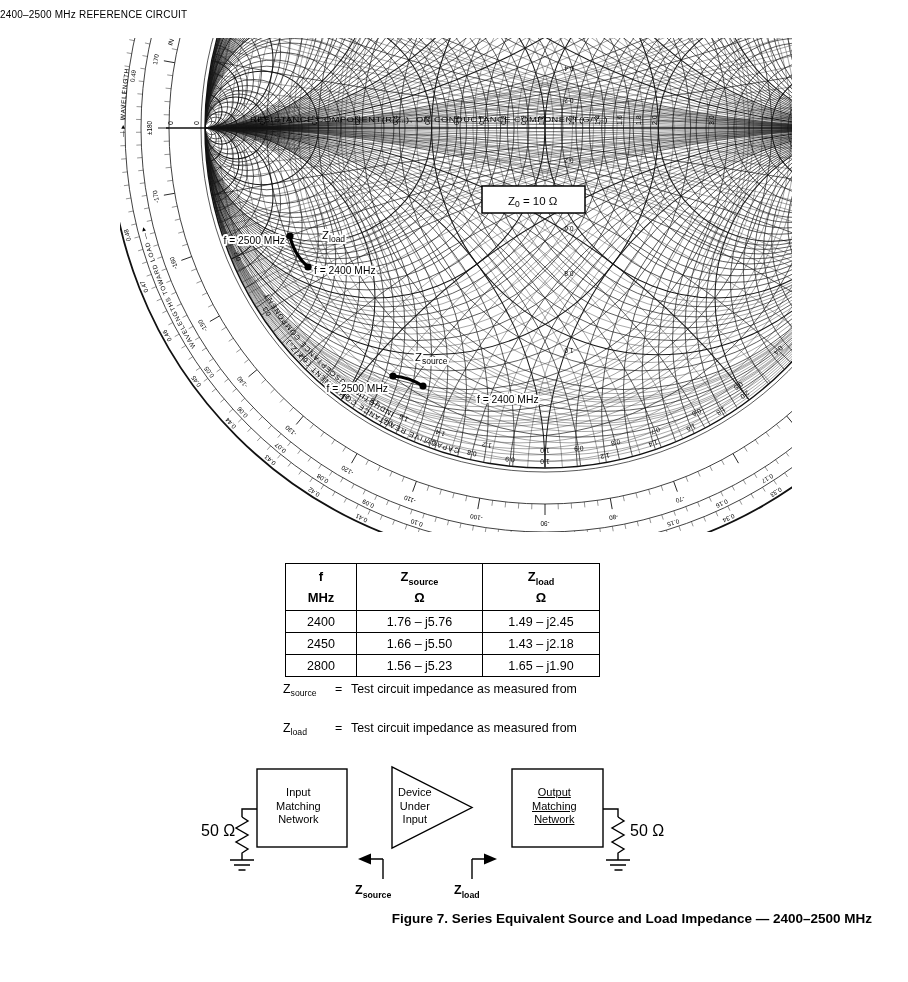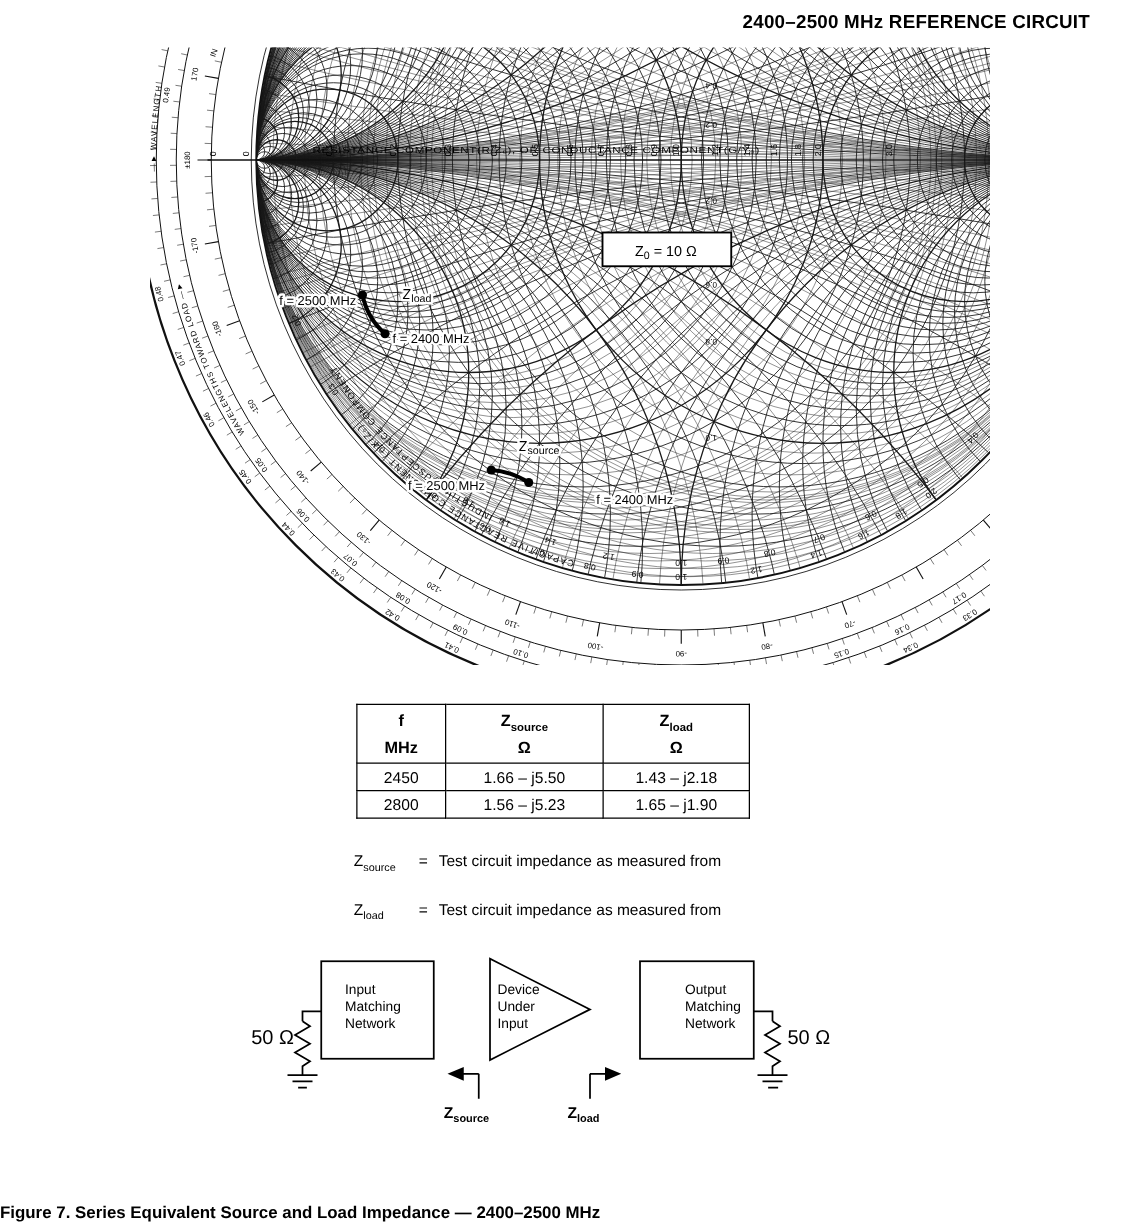--- a/index.html
+++ b/index.html
@@ -1,35 +1,35 @@
 <!DOCTYPE html>
 <html><head>
 <meta charset="utf-8">
 <style>
   html,body{margin:0;padding:0;background:#fff;}
   body{width:908px;height:982px;position:relative;font-family:"Liberation Sans",sans-serif;color:#000;overflow:hidden;}
-  .title{position:absolute;left:0;top:9px;width:872px;text-align:right;font-weight:bold;font-size:15px;letter-spacing:.2px;}
+  .title{position:absolute;left:0;top:9px;width:872px;text-align:left;font-weight:normal;font-size:10px;letter-spacing:.2px;}
   .chart{position:absolute;left:120px;top:38px;width:672px;height:494px;}
   .tablewrap{position:absolute;left:285px;top:563px;}
   table{border-collapse:collapse;font-size:12.5px;}
   th,td{border:1.3px solid #000;text-align:center;vertical-align:middle;padding:0;}
   th{font-weight:bold;height:46px;font-size:13px;}
   td{height:21px;font-weight:normal;}
   .c0{width:70px}.c1{width:125px}.c2{width:116px}
   sub{font-size:.7em;}
   .hline{line-height:15px;}
   .defs{position:absolute;left:283px;width:330px;font-size:12.4px;line-height:18px;}
   .defrow{display:grid;grid-template-columns:52px 16px 252px;}
   .def1{top:680px;}
   .def2{top:719px;}
   .dg-svg{position:absolute;left:180px;top:760px;}
   .dg-label{position:absolute;font-size:16px;}
-  .boxtext{position:absolute;font-size:11px;line-height:13.5px;}
+  .boxtext{position:absolute;font-size:11px;line-height:13.5px;text-align:center;}
   .zlabel{position:absolute;font-weight:bold;font-size:12.5px;}
-  .caption{position:absolute;left:0;top:962px;width:872px;text-align:left;font-weight:bold;font-size:13.5px;}
+  .caption{position:absolute;left:0;top:911px;width:872px;text-align:right;font-weight:bold;font-size:13.5px;}
   svg text{fill:#000;}
 </style>
 </head>
 <body>
 
 <div class="title">2400–2500 MHz REFERENCE CIRCUIT</div>
 
 <div class="chart">
   <svg id="smith-svg" width="672" height="494" viewBox="0 0 672 494">
       <defs>
@@ -814,20 +814,25 @@
           <div class="hline">Ω</div>
         </th>
         <th class="c2">
           <div class="hline"><span>Z</span><sub>load</sub></div>
           <div class="hline">Ω</div>
         </th>
       </tr>
     </thead>
     <tbody>
       <tr>
+        <td>2400</td>
+        <td>1.76 – j5.76</td>
+        <td>1.49 – j2.45</td>
+      </tr>
+      <tr>
         <td>2450</td>
         <td>1.66 – j5.50</td>
         <td>1.43 – j2.18</td>
       </tr>
       <tr>
         <td>2800</td>
         <td>1.56 – j5.23</td>
         <td>1.65 – j1.90</td>
       </tr>
     </tbody>
@@ -874,21 +879,21 @@
 <div class="boxtext" style="left:276px;top:786px;">
   <div>Input</div>
   <div>Matching</div>
   <div>Network</div>
 </div>
 <div class="boxtext" style="left:398px;top:786px;">
   <div>Device</div>
   <div>Under</div>
   <div>Input</div>
 </div>
-<div class="boxtext" style="left:548px;top:786px;">
+<div class="boxtext" style="left:532px;top:786px;text-decoration:underline;">
   <div>Output</div>
   <div>Matching</div>
   <div>Network</div>
 </div>
 
 <div class="zlabel" style="left:355px;top:883px;"><span>Z</span><sub>source</sub></div>
 <div class="zlabel" style="left:454px;top:883px;"><span>Z</span><sub>load</sub></div>
 
 <div class="caption">Figure 7. Series Equivalent Source and Load Impedance — 2400–2500 MHz</div>
 

